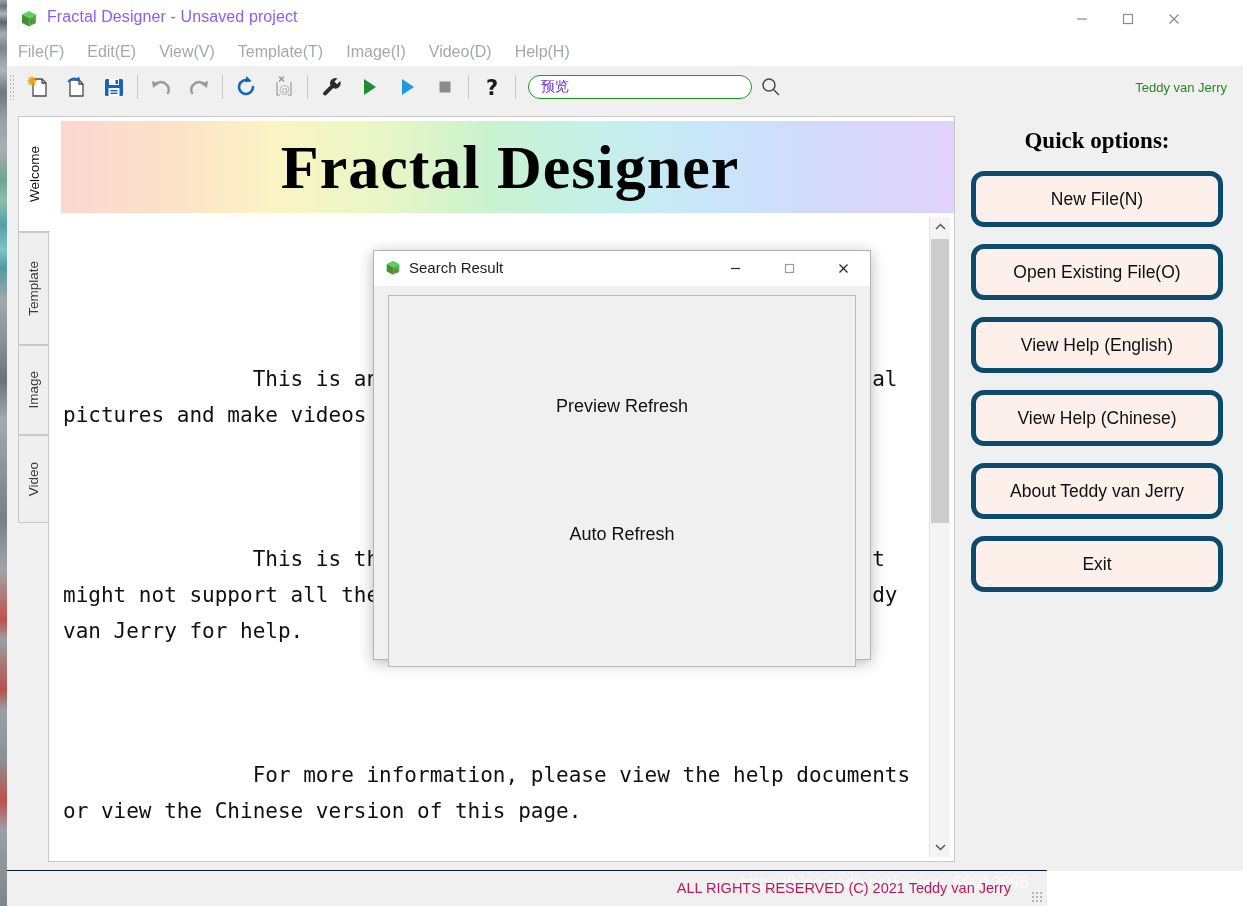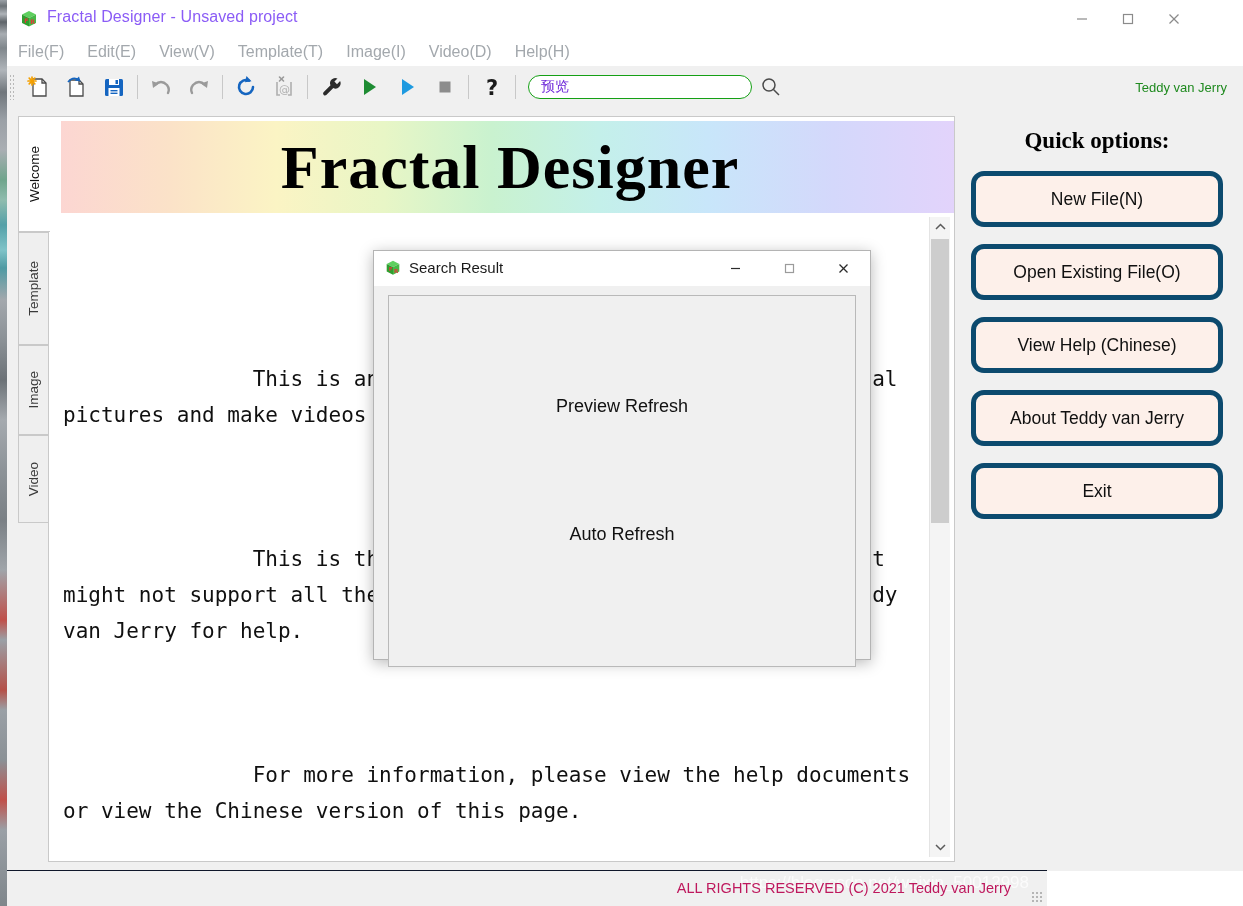--- a/index.html
+++ b/index.html
@@ -557,20 +557,21 @@
                 <polyline points="1,2 5.5,6.5 10,2" fill="none" stroke="#5a5a5a" stroke-width="1.5"></polyline>
               </svg>
           </div>
         </div>
       </div>
 
       <div class="quick-panel">
         <div class="quick-title">Quick options:</div>
         <button class="qbtn">New File(N)</button>
         <button class="qbtn">Open Existing File(O)</button>
+        <button class="qbtn">View Help (English)</button>
         <button class="qbtn">View Help (Chinese)</button>
         <button class="qbtn">About Teddy van Jerry</button>
         <button class="qbtn">Exit</button>
       </div>
     </div>
 
     <div class="statusbar">
       <div class="status-watermark">https://blog.csdn.net/weixin_50012998</div>
       <div class="status-text">ALL RIGHTS RESERVED (C) 2021 Teddy van Jerry</div>
       <div class="status-grip"></div>

